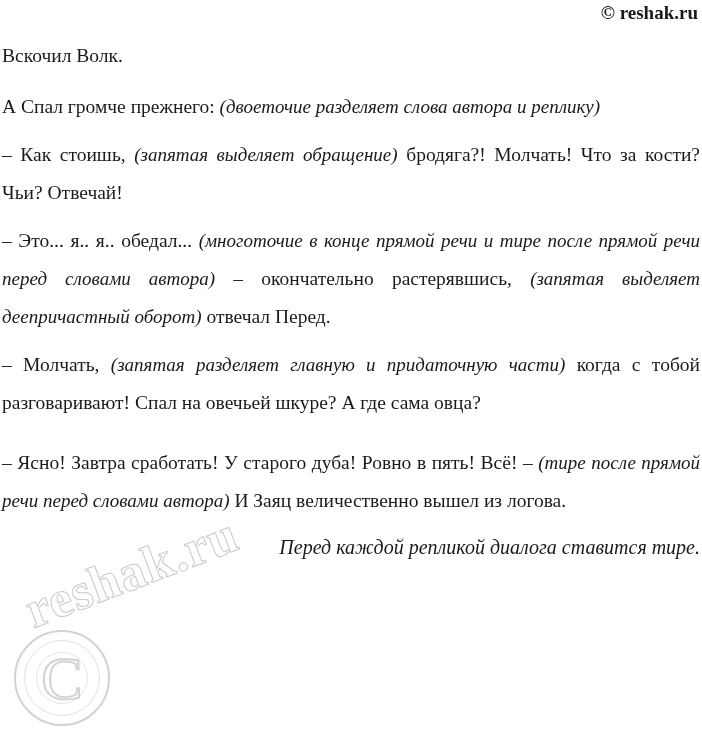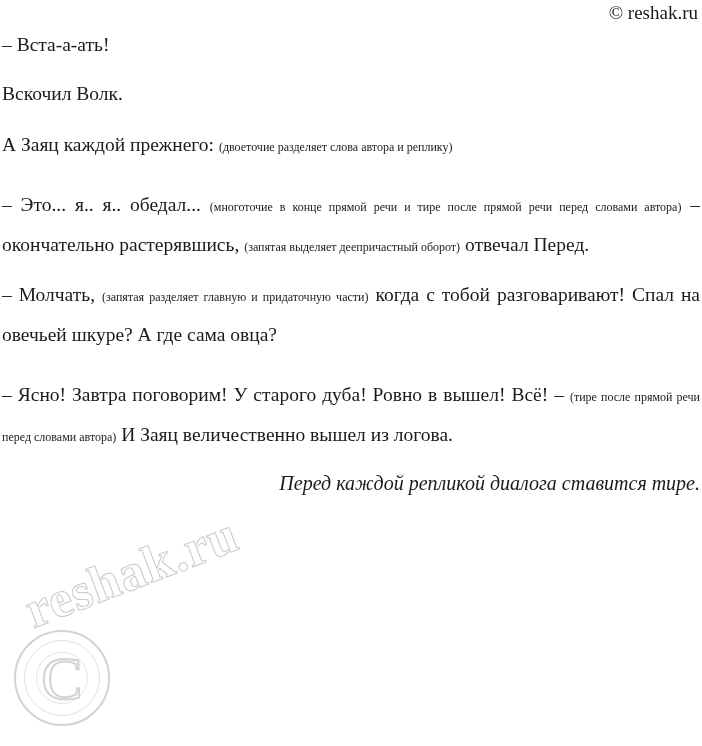--- a/index.html
+++ b/index.html
@@ -94,20 +94,21 @@
   
   .content {
     position: relative;
     z-index: 1;
     padding: 0 2px 0 2px;
   }
 
   .hdr-row {
     position: relative;
     height: 26px;
+    font-weight: bold;
   }
   .hdr-credit {
     position: absolute;
     right: 2px;
     top: 1px;
     font-size: 19px;
     line-height: 24px;
     color: #1a1a1a;
     white-space: nowrap;
   }
@@ -118,21 +119,22 @@
     line-height: 38px;
     text-align: justify;
     text-justify: inter-word;
     color: #1a1a1a;
   }
   p.para.last-left {
     text-align: left;
   }
 
   .note {
-    font-size: 12px;
+    font-style: italic;
+    font-size: 19px;
   }
 
   .rule-note {
     margin: 0;
     font-style: italic;
     font-size: 20px;
     line-height: 38px;
     text-align: right;
     color: #1a1a1a;
   }
@@ -155,58 +157,58 @@
     <div class="wm-ring2"></div>
     <div class="wm-copy"></div>
   </div>
 
   <div class="content">
 
     <div class="hdr-row">
       <span class="hdr-credit">© reshak.ru</span>
     </div>
 
-    <p class="para">
-      <span>– Вста-а-ать!</span>
-    </p>
 
     <div class="spacer-11"></div>
 
     <p class="para">
       <span>Вскочил Волк.</span>
     </p>
 
     <div class="spacer-13"></div>
 
     <p class="para last-left">
-      <span>А Заяц каждой прежнего: </span><span class="note">(двоеточие разделяет слова автора и реплику)</span>
-    </p>
-
-    <div class="spacer-10"></div>
-
+      <span>А Спал громче прежнего: </span><span class="note">(двоеточие разделяет слова автора и реплику)</span>
+    </p>
+
+    <div class="spacer-10"></div>
+
+    <p class="para">
+      <span>– Как стоишь, </span><span class="note">(запятая выделяет обращение)</span><span> бродяга?! Молчать! Что за кости? Чьи? Отвечай!</span>
+    </p>
 
     <div class="spacer-10"></div>
 
     <p class="para">
       <span>– Это... я.. я.. обедал... </span><span class="note">(многоточие в конце прямой речи и тире после прямой речи перед словами автора)</span><span> – окончательно растерявшись, </span><span class="note">(запятая выделяет деепричастный оборот)</span><span> отвечал Перед.</span>
     </p>
 
     <div class="spacer-10"></div>
 
     <p class="para">
       <span>– Молчать, </span><span class="note">(запятая разделяет главную и придаточную части)</span><span> когда с тобой разговаривают! Спал на овечьей шкуре? А где сама овца?</span>
     </p>
 
     <div class="spacer-10"></div>
 
 
     <div class="spacer-12"></div>
 
     <p class="para">
-      <span>– Ясно! Завтра поговорим! У старого дуба! Ровно в вышел! Всё! – </span><span class="note">(тире после прямой речи перед словами автора)</span><span> И Заяц величественно вышел из логова.</span>
+      <span>– Ясно! Завтра сработать! У старого дуба! Ровно в пять! Всё! – </span><span class="note">(тире после прямой речи перед словами автора)</span><span> И Заяц величественно вышел из логова.</span>
     </p>
 
     <div class="spacer-8"></div>
 
     <p class="rule-note">Перед каждой репликой диалога ставится тире.</p>
 
     <div class="spacer-14"></div>
 
 
   </div>

